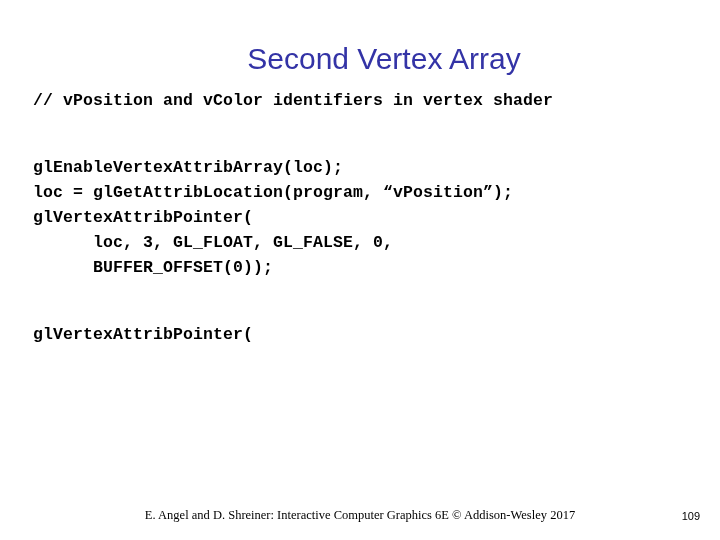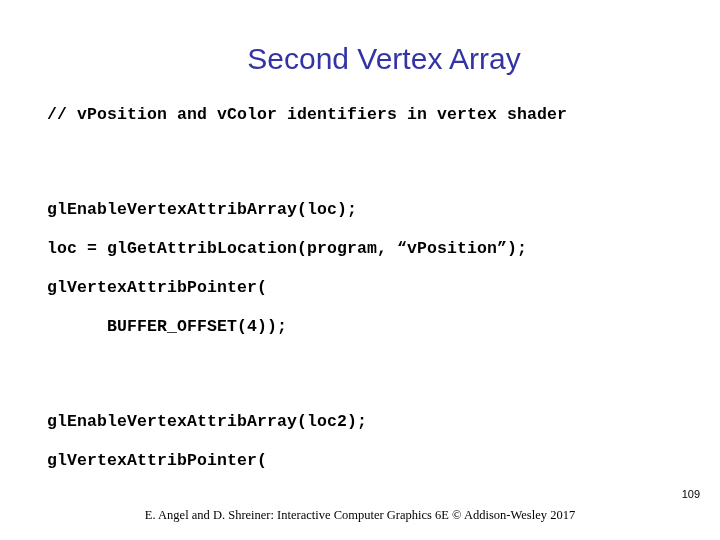--- a/index.html
+++ b/index.html
@@ -48,21 +48,21 @@
     width: 660px;
   }
 
   .code-line {
     font-family: "Liberation Mono", "DejaVu Sans Mono", monospace;
     font-weight: bold;
     font-size: 16.5px;
     line-height: 25px;
     color: #000000;
     white-space: pre;
-    margin: 14px;
+    margin: 0;
     padding: 0;
     letter-spacing: 0.1px;
   }
 
   .code-blank {
     font-family: "Liberation Mono", "DejaVu Sans Mono", monospace;
     font-size: 16.5px;
     line-height: 25px;
     height: 25px;
     white-space: pre;
@@ -83,21 +83,21 @@
     font-family: "Liberation Serif", "DejaVu Serif", serif;
     font-size: 12.5px;
     line-height: 16px;
     color: #000000;
     white-space: nowrap;
   }
 
   .footer-pagenum {
     position: absolute;
     right: 20px;
-    top: 487px;
+    top: 509px;
     font-family: "Liberation Sans", sans-serif;
     font-size: 11px;
     line-height: 14px;
     color: #000000;
     text-align: right;
     margin-left: 36px;
   }
 </style>
 </head>
 <body>
@@ -108,25 +108,25 @@
 
   <div class="code-body">
 
     <div class="code-line">// vPosition and vColor identifiers in vertex shader</div>
 
     <div class="code-blank block-gap-1"></div>
 
     <div class="code-line">glEnableVertexAttribArray(loc);</div>
     <div class="code-line">loc = glGetAttribLocation(program, “vPosition”);</div>
     <div class="code-line">glVertexAttribPointer(</div>
-    <div class="code-line">      BUFFER_OFFSET(4));</div>
+    <div class="code-line">      loc, 3, GL_FLOAT, GL_FALSE, 0,</div>
+    <div class="code-line">      BUFFER_OFFSET(0));</div>
 
     <div class="code-blank block-gap-2"></div>
 
-    <div class="code-line">glEnableVertexAttribArray(loc2);</div>
     <div class="code-line">glVertexAttribPointer(</div>
 
   </div>
 
   <div class="footer-credit">E. Angel and D. Shreiner: Interactive Computer Graphics 6E © Addison-Wesley 2017</div>
 
   <div class="footer-pagenum">109</div>
 
 </div>
 

